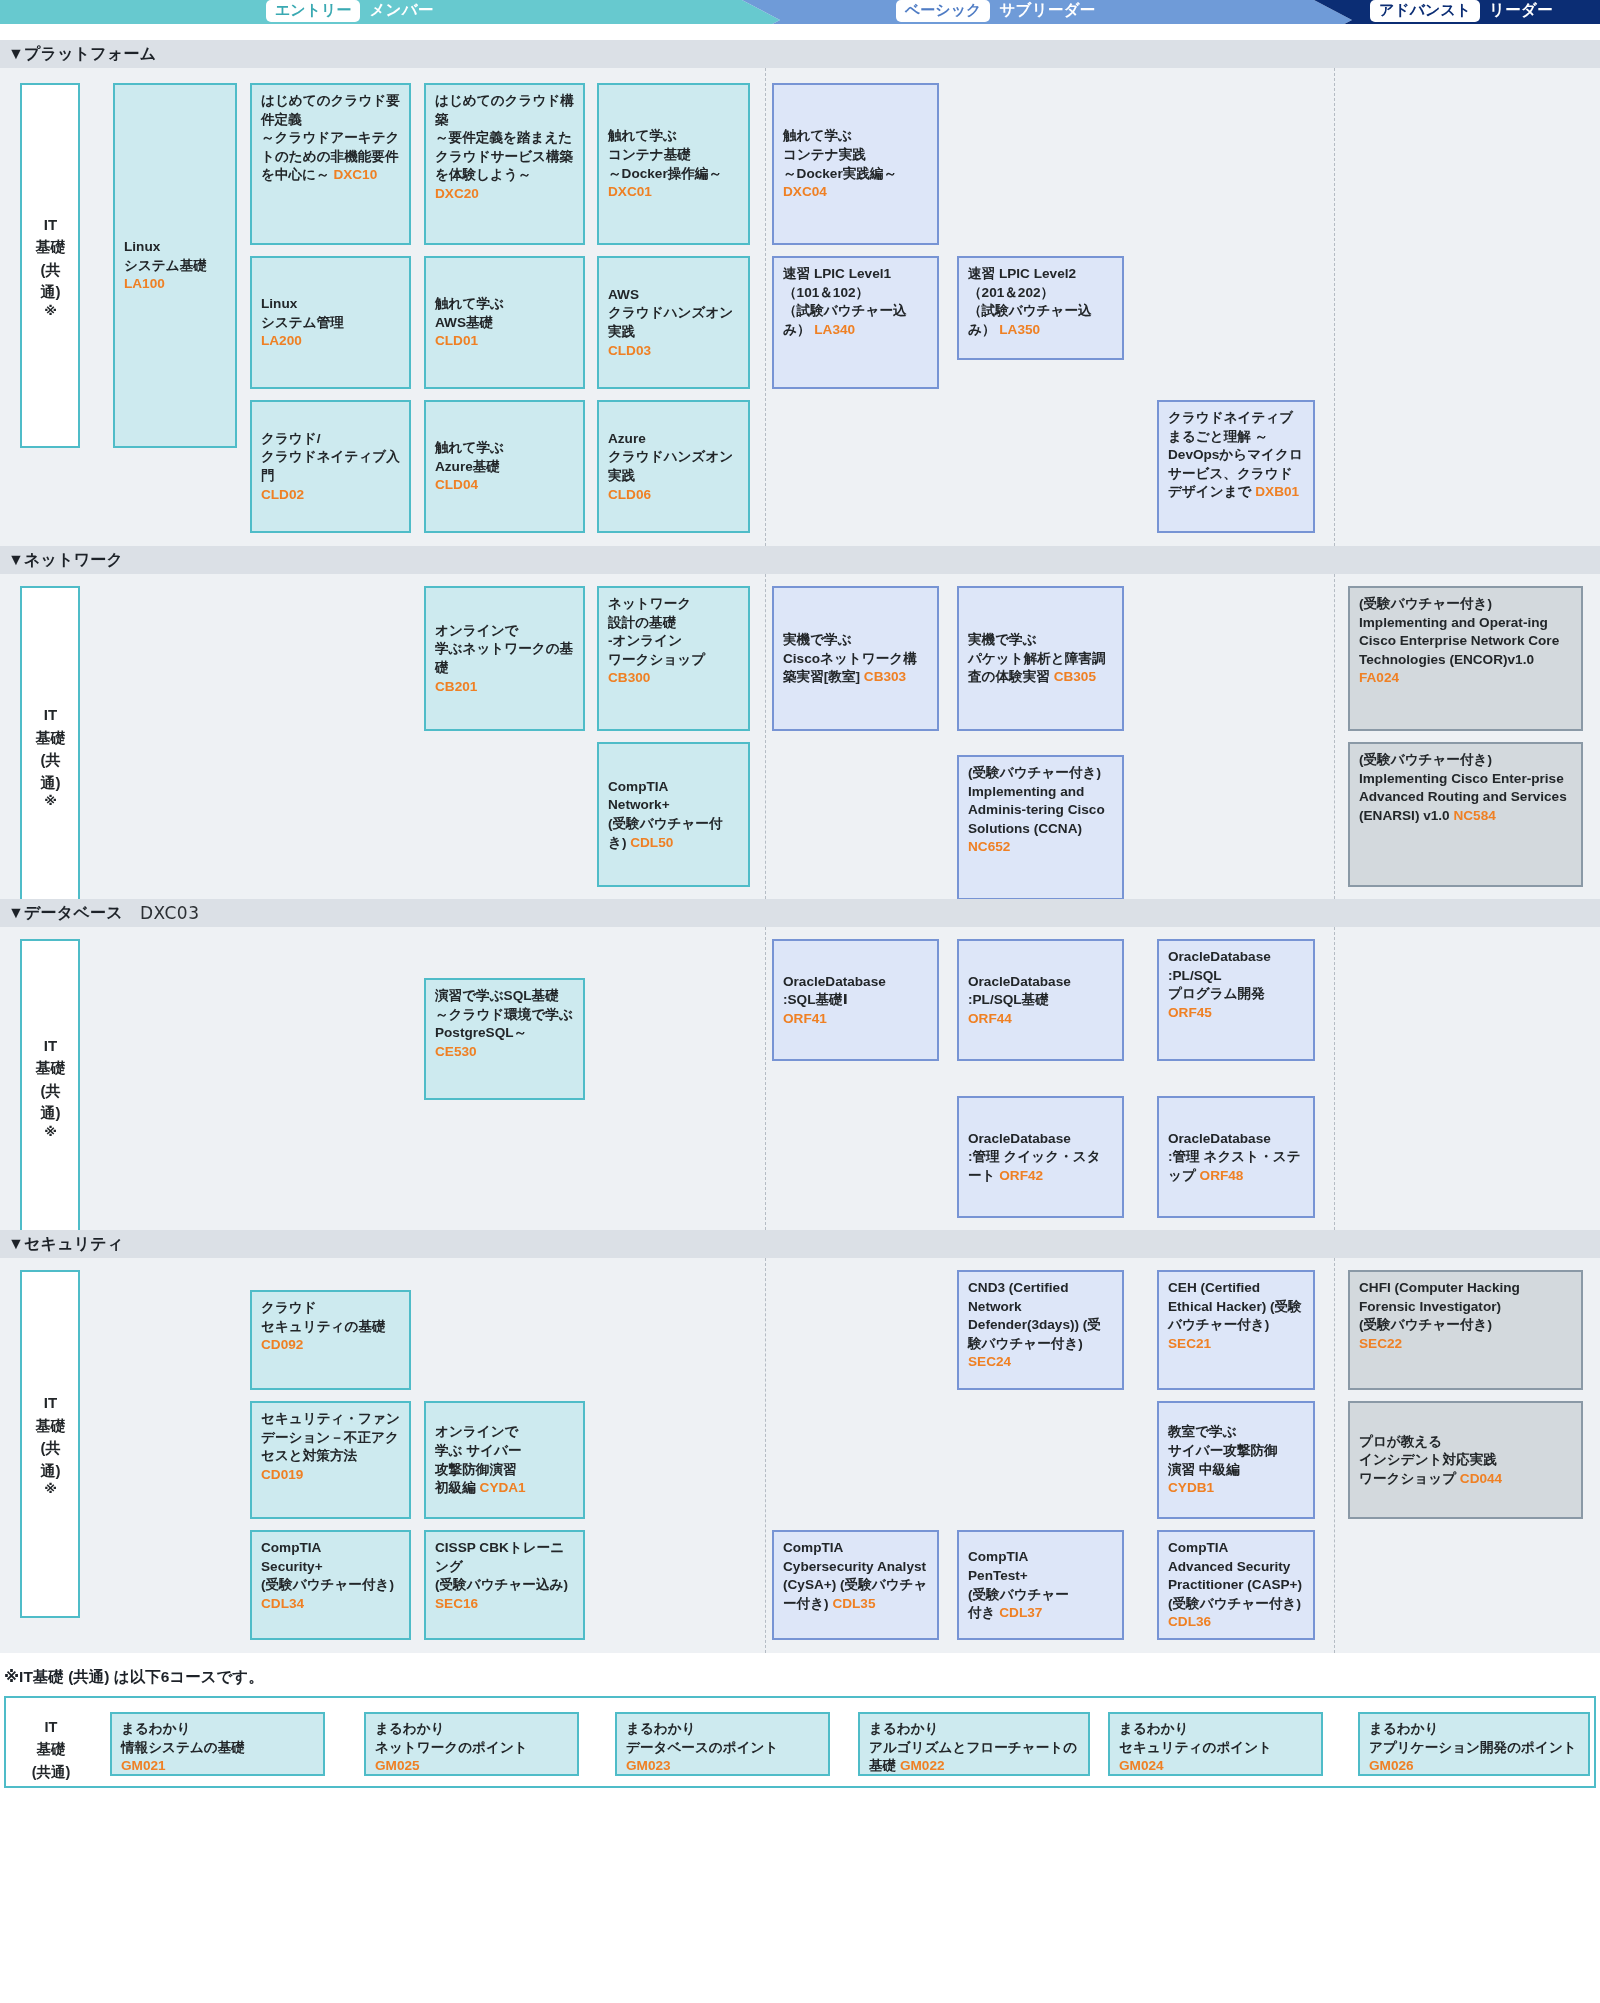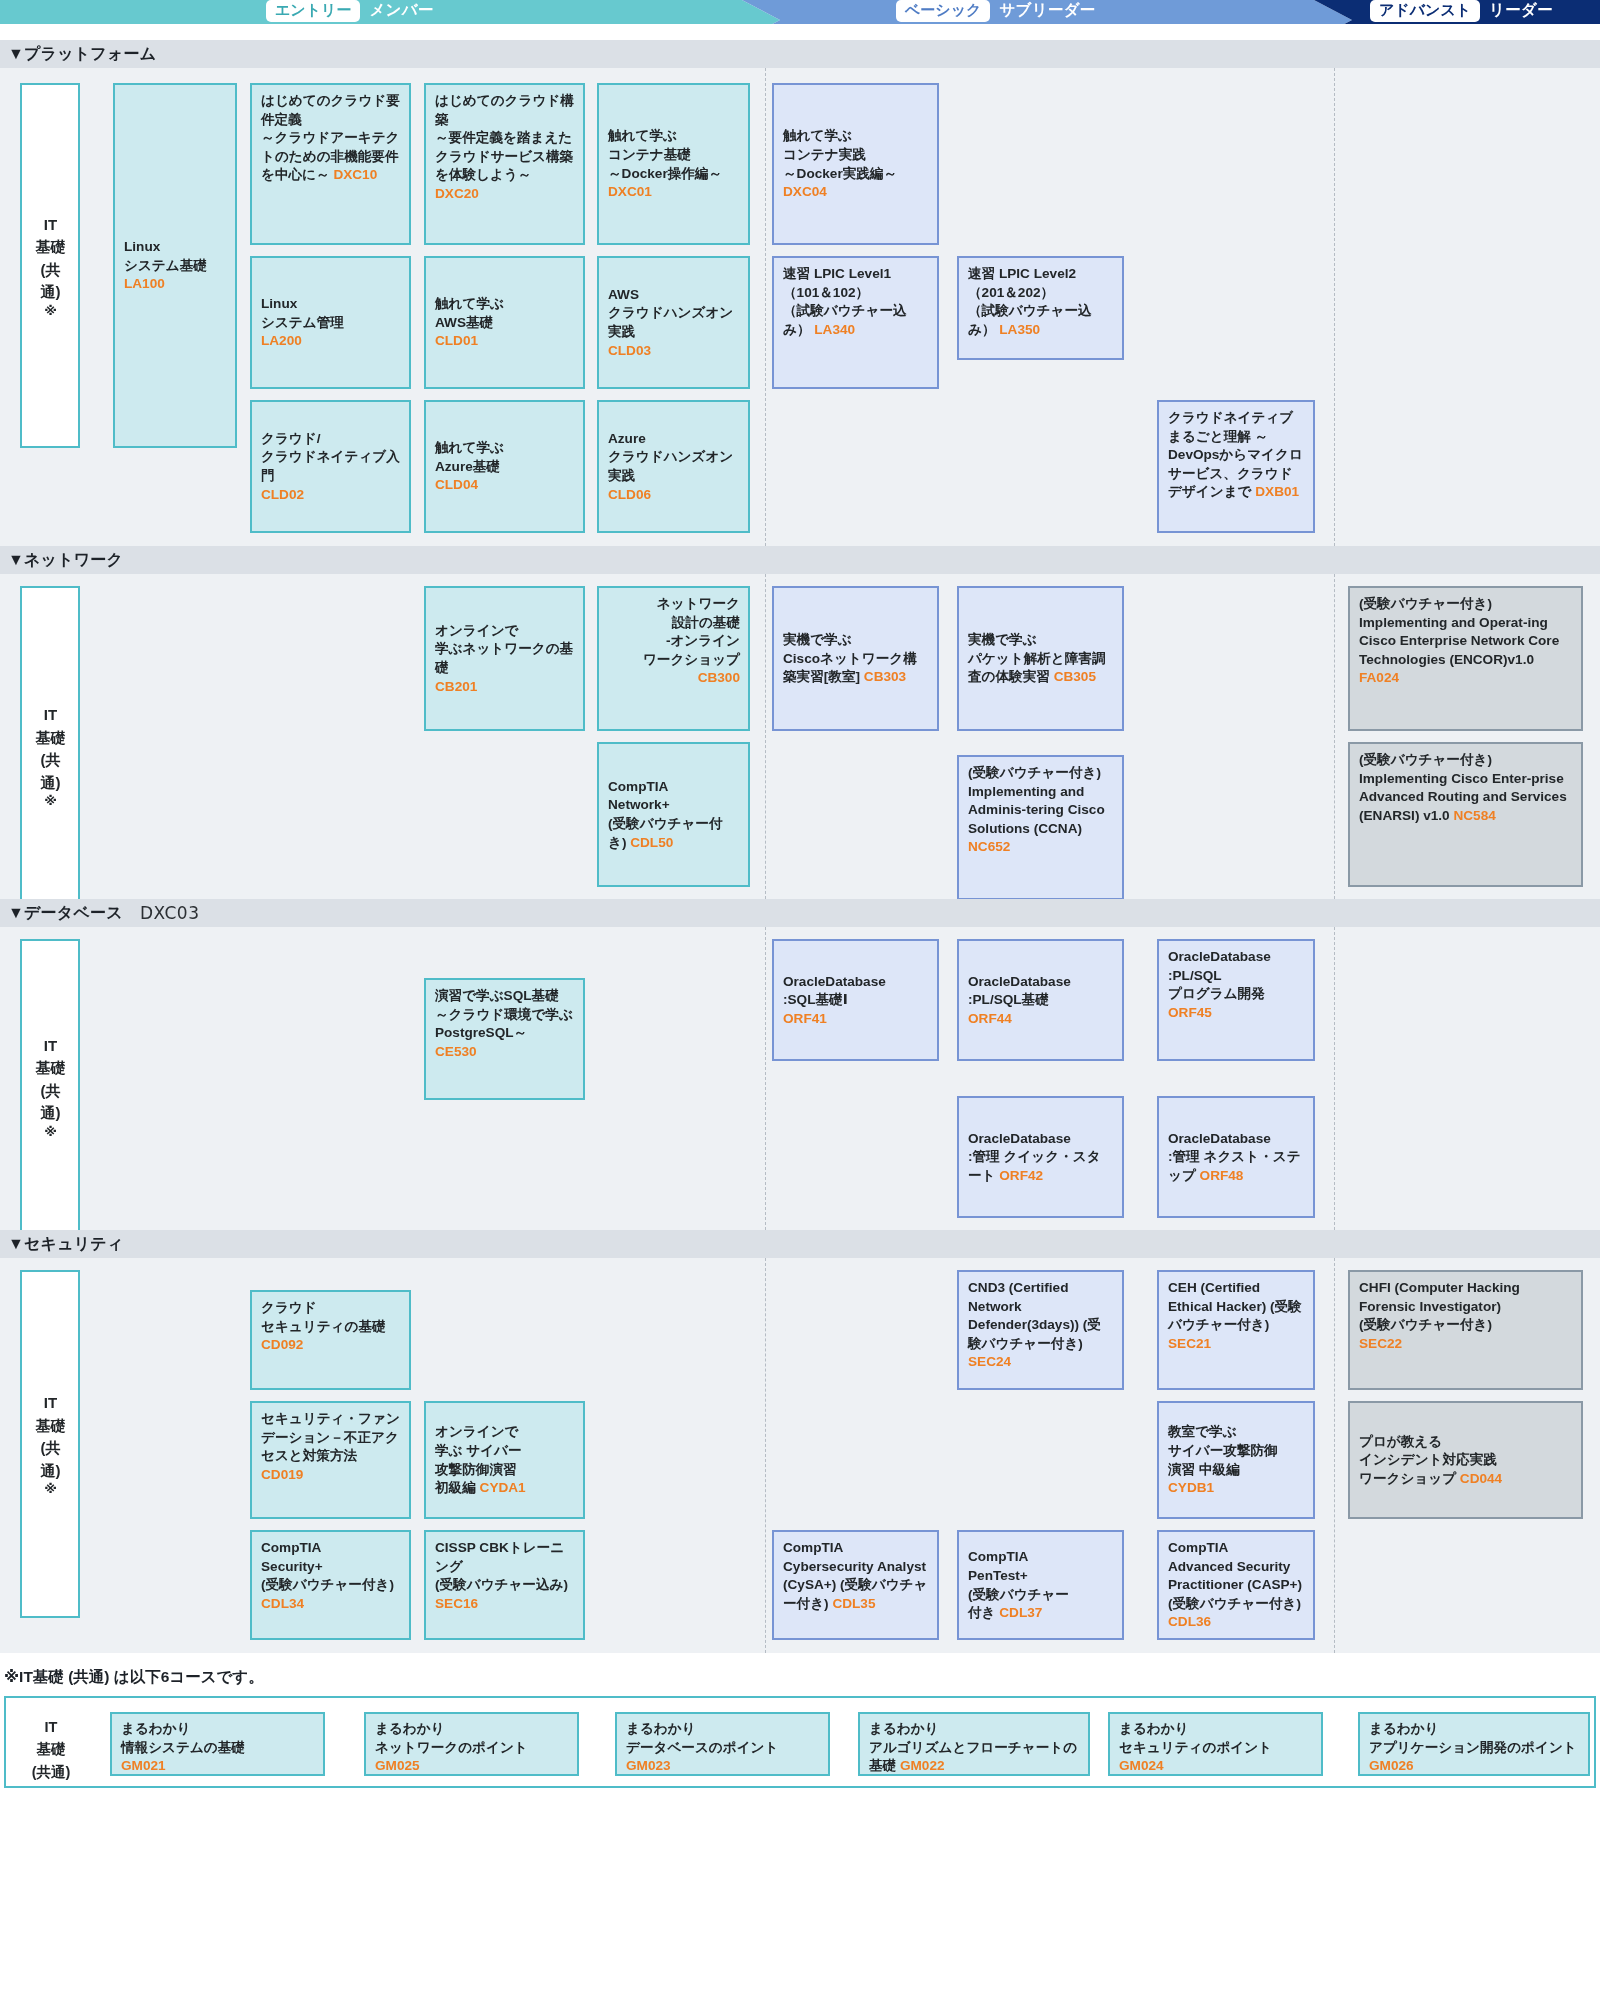--- a/index.html
+++ b/index.html
@@ -153,21 +153,21 @@
   </div>
   <div class="sec-body" id="body-network" style="height: 325px;">
     <div class="vdiv basic"></div>
     <div class="vdiv adv"></div>
   <div class="card c-white c-itbase" style="left: 20px; top: 12px; width: 60px; height: 340px;">
         <div class="ctext">IT<br>基礎<br>(共通)<span class="mark">※</span></div>
       </div>
       <div class="card c-entry" style="left: 424px; top: 12px; width: 161px; height: 145px;">
         <div class="ctext">オンラインで<br>学ぶネットワークの基礎<br><span class="code">CB201</span></div>
       </div>
-      <div class="card c-entry top" style="left: 597px; top: 12px; width: 153px; height: 145px; text-align: right;">
+      <div class="card c-entry top" style="left: 597px; top: 12px; width: 153px; height: 145px;">
         <div class="ctext">ネットワーク<br>設計の基礎<br>-オンライン<br>ワークショップ<br><span class="code">CB300</span></div>
       </div>
       <div class="card c-basic" style="left: 772px; top: 12px; width: 167px; height: 145px;">
         <div class="ctext">実機で学ぶ<br>Ciscoネットワーク構築実習[教室] <span class="code">CB303</span></div>
       </div>
       <div class="card c-basic" style="left: 957px; top: 12px; width: 167px; height: 145px;">
         <div class="ctext">実機で学ぶ<br>パケット解析と障害調査の体験実習  <span class="code">CB305</span></div>
       </div>
       <div class="card c-adv top" style="left: 1348px; top: 12px; width: 235px; height: 145px;">
         <div class="ctext">(受験バウチャー付き) Implementing and Operat-ing Cisco Enterprise Network Core Technologies (ENCOR)v1.0   <span class="code">FA024</span></div>

